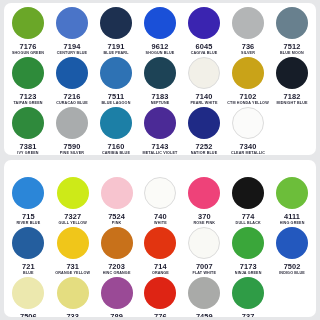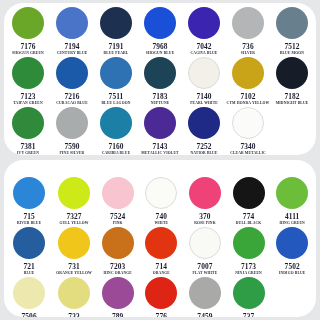--- a/index.html
+++ b/index.html
@@ -21,24 +21,23 @@
     position: relative;
     background: #e6e7e9;
     box-sizing: border-box;
   }
 
   .panel {
     position: absolute;
     left: 4px;
     width: 312px;
     background: #ffffff;
-    border-radius: 19px;
+    border-radius: 7px;
     box-sizing: border-box;
     overflow: hidden;
-    font-family: Liberation Serif, serif;
   }
 
   #panel-upper {
     top: 3px;
     height: 152px;
   }
 
   #panel-lower {
     top: 160px;
     height: 157px;
@@ -123,26 +122,26 @@
         <div class="swatch-code">7194</div>
         <div class="swatch-name">CENTURY BLUE</div>
       </div>
       <div class="swatch-cell">
         <div class="swatch-dot" style="background: rgb(29, 48, 80);"></div>
         <div class="swatch-code">7191</div>
         <div class="swatch-name">BLUE PEARL</div>
       </div>
       <div class="swatch-cell">
         <div class="swatch-dot" style="background: rgb(26, 80, 216);"></div>
-        <div class="swatch-code">7968</div>
+        <div class="swatch-code">9612</div>
         <div class="swatch-name">SHOGUN BLUE</div>
       </div>
       <div class="swatch-cell">
         <div class="swatch-dot" style="background: rgb(58, 36, 176);"></div>
-        <div class="swatch-code">7042</div>
+        <div class="swatch-code">6045</div>
         <div class="swatch-name">CAGIVA BLUE</div>
       </div>
       <div class="swatch-cell">
         <div class="swatch-dot" style="background: rgb(179, 181, 182);"></div>
         <div class="swatch-code">736</div>
         <div class="swatch-name">SILVER</div>
       </div>
       <div class="swatch-cell">
         <div class="swatch-dot" style="background: rgb(104, 128, 142);"></div>
         <div class="swatch-code">7512</div>

